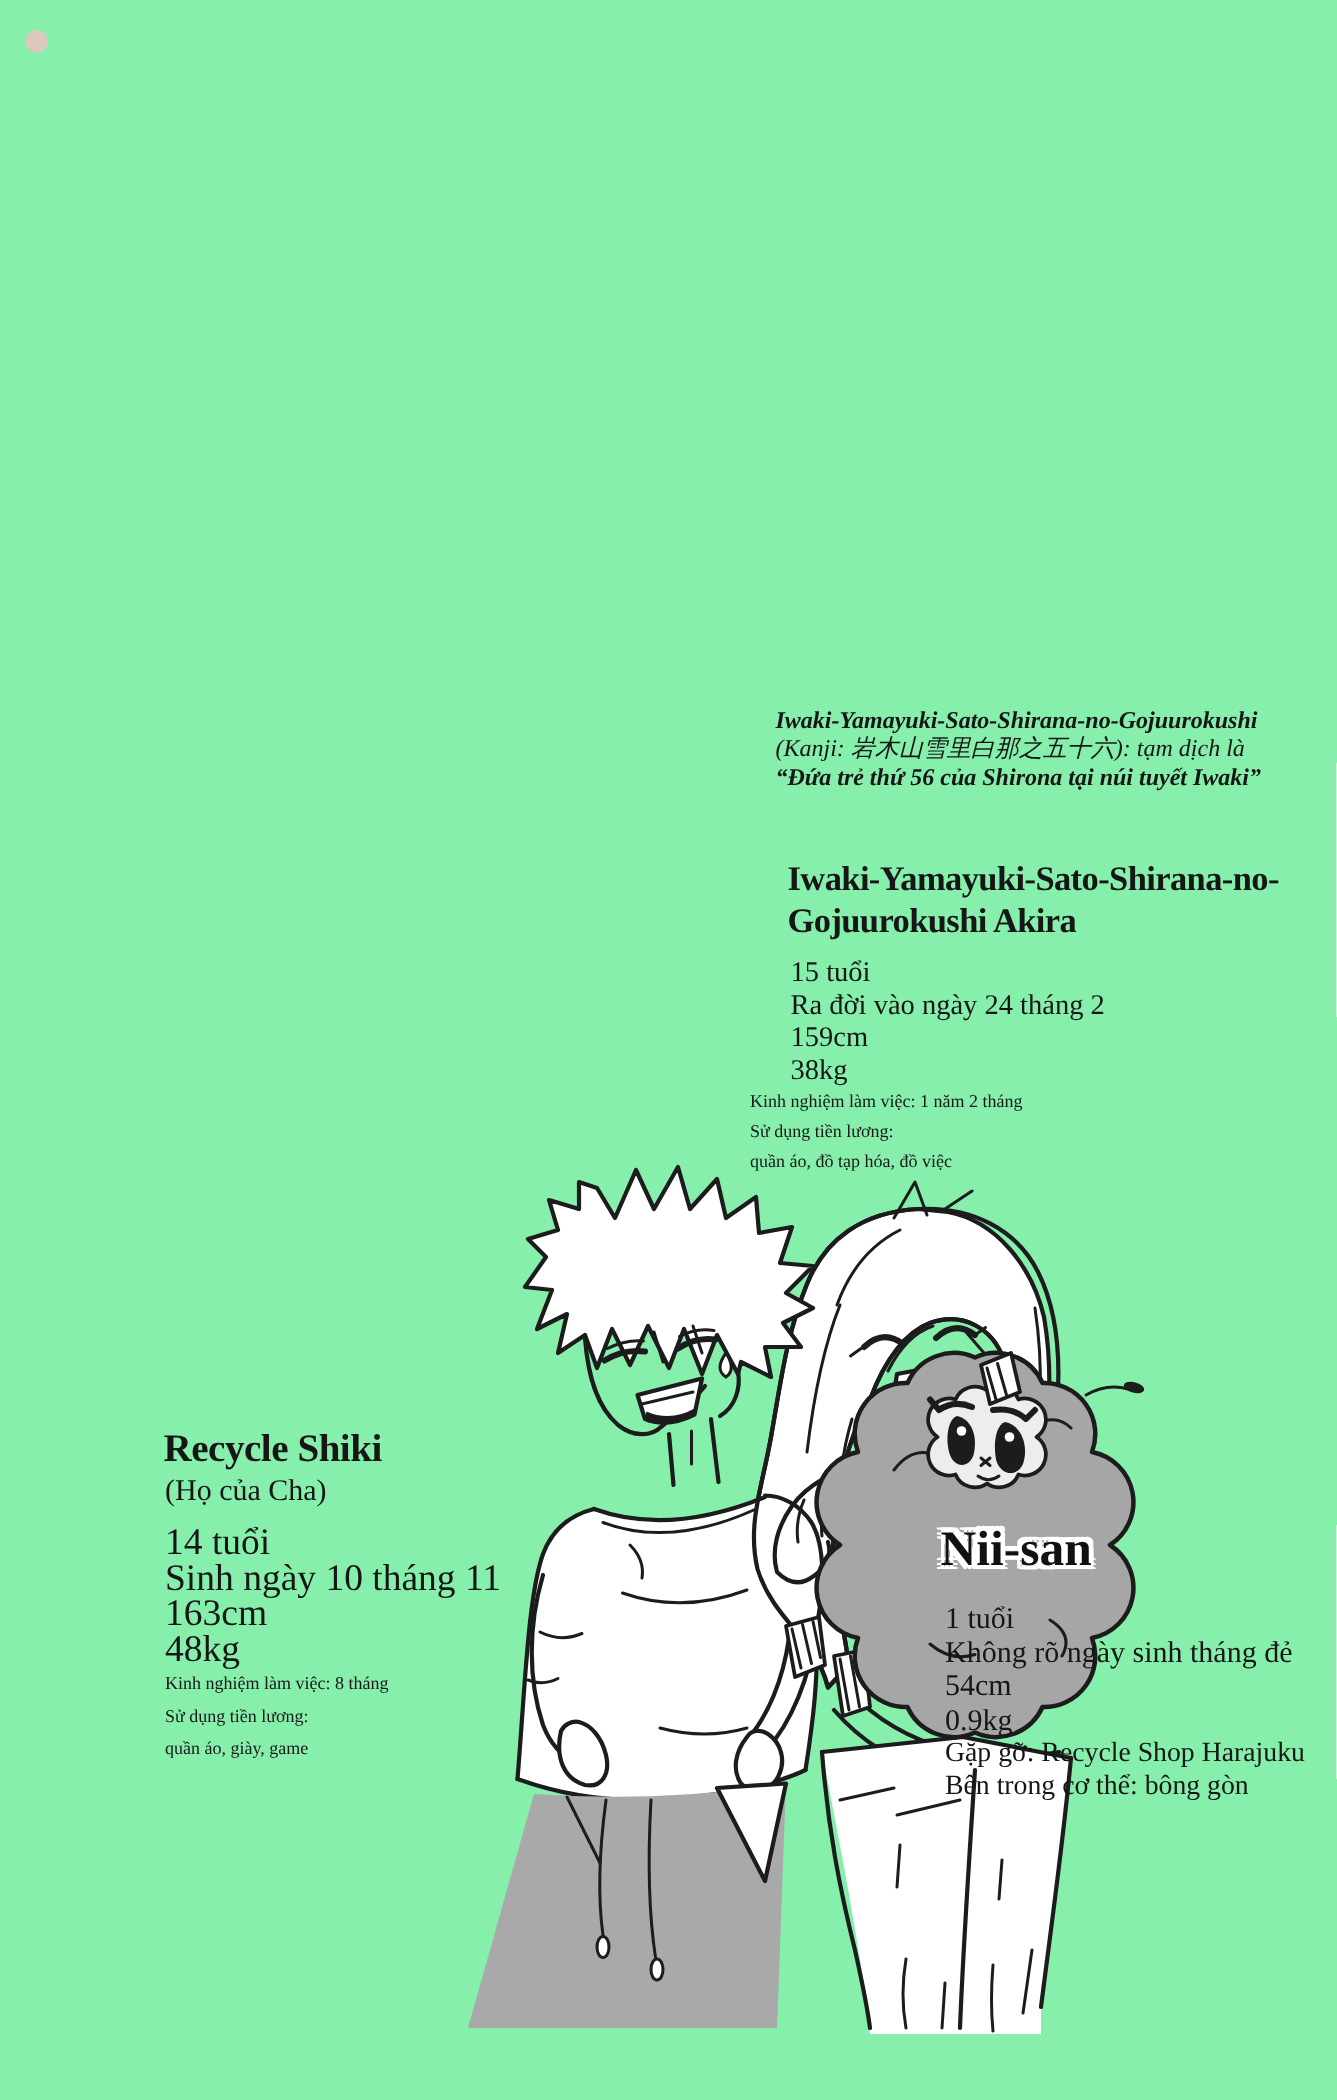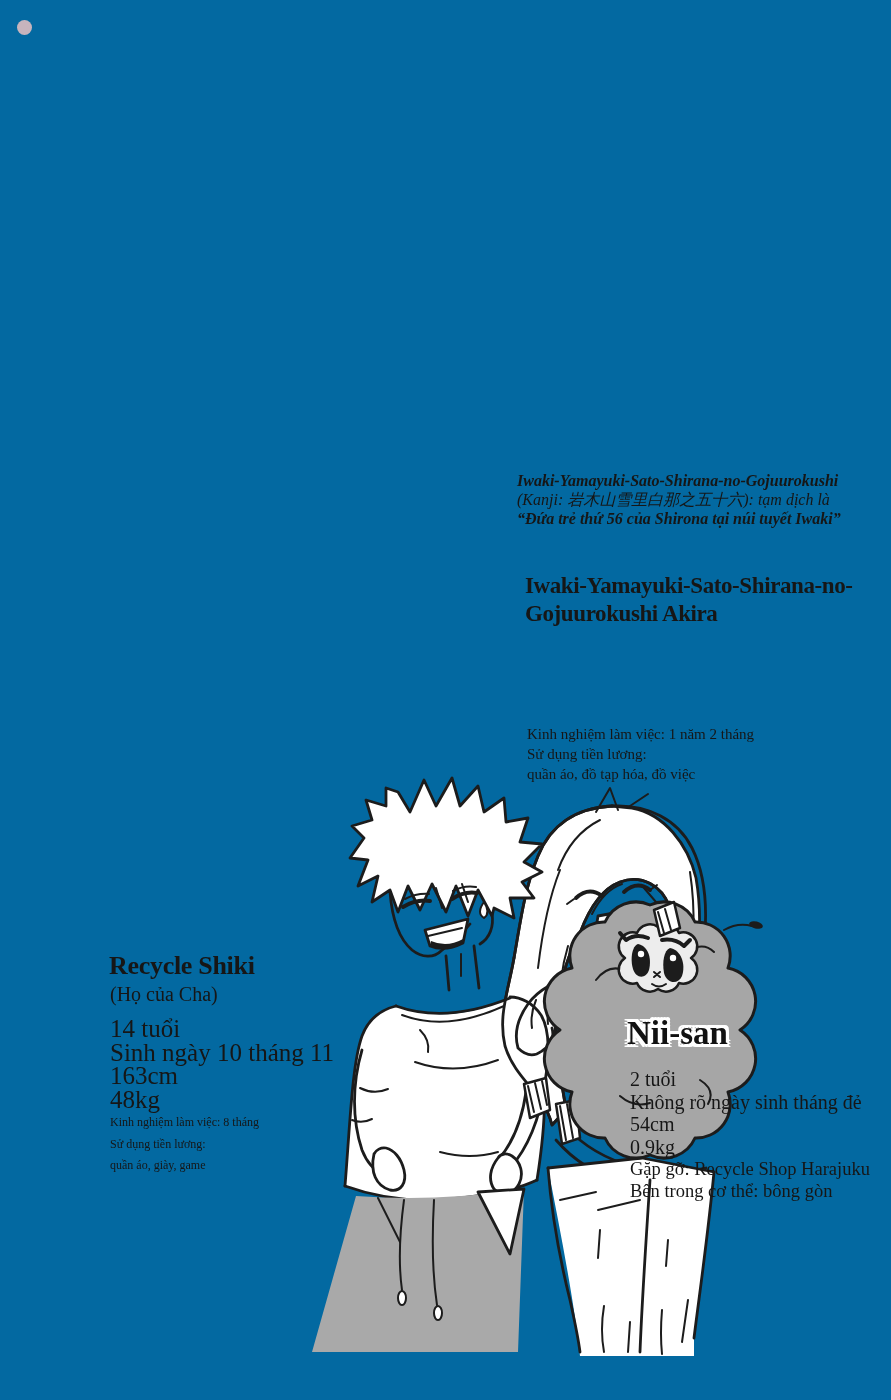--- a/index.html
+++ b/index.html
@@ -1,30 +1,30 @@
 <!DOCTYPE html>
 <html><head>
 <meta charset="utf-8">
 <style>
   html,body{margin:0;padding:0;background:#ffffff;}
   .page{
-    position:relative;width:891px;height:1400px;background:#0369a1;overflow:hidden;
+    position:relative;width:891px;height:1400px;background:#86efac;overflow:hidden;
     font-family:"Liberation Serif","DejaVu Serif",serif;color:#161616;
   }
   .txt{position:absolute;z-index:2;white-space:nowrap;}
   svg.illo{position:absolute;left:0;top:0;z-index:1;}
   .corner-mark{position:absolute;left:17px;top:20px;width:15px;height:15px;
     border-radius:50%;background:var(--corner,#edc9c9);opacity:.85;filter:blur(.5px);z-index:3;}
 
   .caption-note{left:517px;top:471px;font-size:16px;line-height:19px;font-style:italic;}
   .caption-note .b{font-weight:bold;}
 
   .akira-name{left:525px;top:572px;font-size:23px;line-height:28px;font-weight:bold;letter-spacing:-0.4px;}
   .akira-stats{left:527px;top:638px;font-size:19px;line-height:21.5px;}
-  .akira-details{left:527px;top:724px;font-size:15px;line-height:20px;}
+  .akira-details{left:500px;top:724px;font-size:12px;line-height:20px;}
 
   .shiki-name{left:109px;top:951px;font-size:26px;line-height:30px;font-weight:bold;letter-spacing:-0.3px;}
   .shiki-sub{left:110px;top:983px;font-size:20px;line-height:22px;}
   .shiki-stats{left:110px;top:1017px;font-size:25px;line-height:23.5px;}
   .shiki-details{left:110px;top:1112px;font-size:12px;line-height:21.5px;}
 
   .niisan-name{left:627px;top:1016px;font-size:33px;line-height:34px;font-weight:bold;color:#111;
     text-shadow:-3px -3px 0 #fff,3px -3px 0 #fff,-3px 3px 0 #fff,3px 3px 0 #fff,
                  0 -3px 0 #fff,0 3px 0 #fff,-3px 0 0 #fff,3px 0 0 #fff;}
   .niisan-stats{left:630px;top:1068px;font-size:20px;line-height:22.5px;}
@@ -171,20 +171,26 @@
   <div class="txt caption-note">
     <div class="b">Iwaki-Yamayuki-Sato-Shirana-no-Gojuurokushi</div>
     <div>(Kanji: 岩木山雪里白那之五十六): tạm dịch là</div>
     <div class="b">“Đứa trẻ thứ 56 của Shirona tại núi tuyết Iwaki”</div>
   </div>
 
   <div class="txt akira-name">
     <div>Iwaki-Yamayuki-Sato-Shirana-no-</div>
     <div>Gojuurokushi Akira</div>
   </div>
+  <div class="txt akira-stats">
+    <div>15 tuổi</div>
+    <div>Ra đời vào ngày 24 tháng 2</div>
+    <div>159cm</div>
+    <div>38kg</div>
+  </div>
   <div class="txt akira-details">
     <div>Kinh nghiệm làm việc: 1 năm 2 tháng</div>
     <div>Sử dụng tiền lương:</div>
     <div>quần áo, đồ tạp hóa, đồ việc</div>
   </div>
 
   <div class="txt shiki-name">Recycle Shiki</div>
   <div class="txt shiki-sub">(Họ của Cha)</div>
   <div class="txt shiki-stats">
     <div>14 tuổi</div>
@@ -193,21 +199,21 @@
     <div>48kg</div>
   </div>
   <div class="txt shiki-details">
     <div>Kinh nghiệm làm việc: 8 tháng</div>
     <div>Sử dụng tiền lương:</div>
     <div>quần áo, giày, game</div>
   </div>
 
   <div class="txt niisan-name">Nii-san</div>
   <div class="txt niisan-stats">
-    <div>2 tuổi</div>
+    <div>1 tuổi</div>
     <div>Không rõ ngày sinh tháng đẻ</div>
     <div>54cm</div>
     <div>0.9kg</div>
   </div>
   <div class="txt niisan-details">
     <div>Gặp gỡ: Recycle Shop Harajuku</div>
     <div>Bên trong cơ thể: bông gòn</div>
   </div>
 
 </div>

